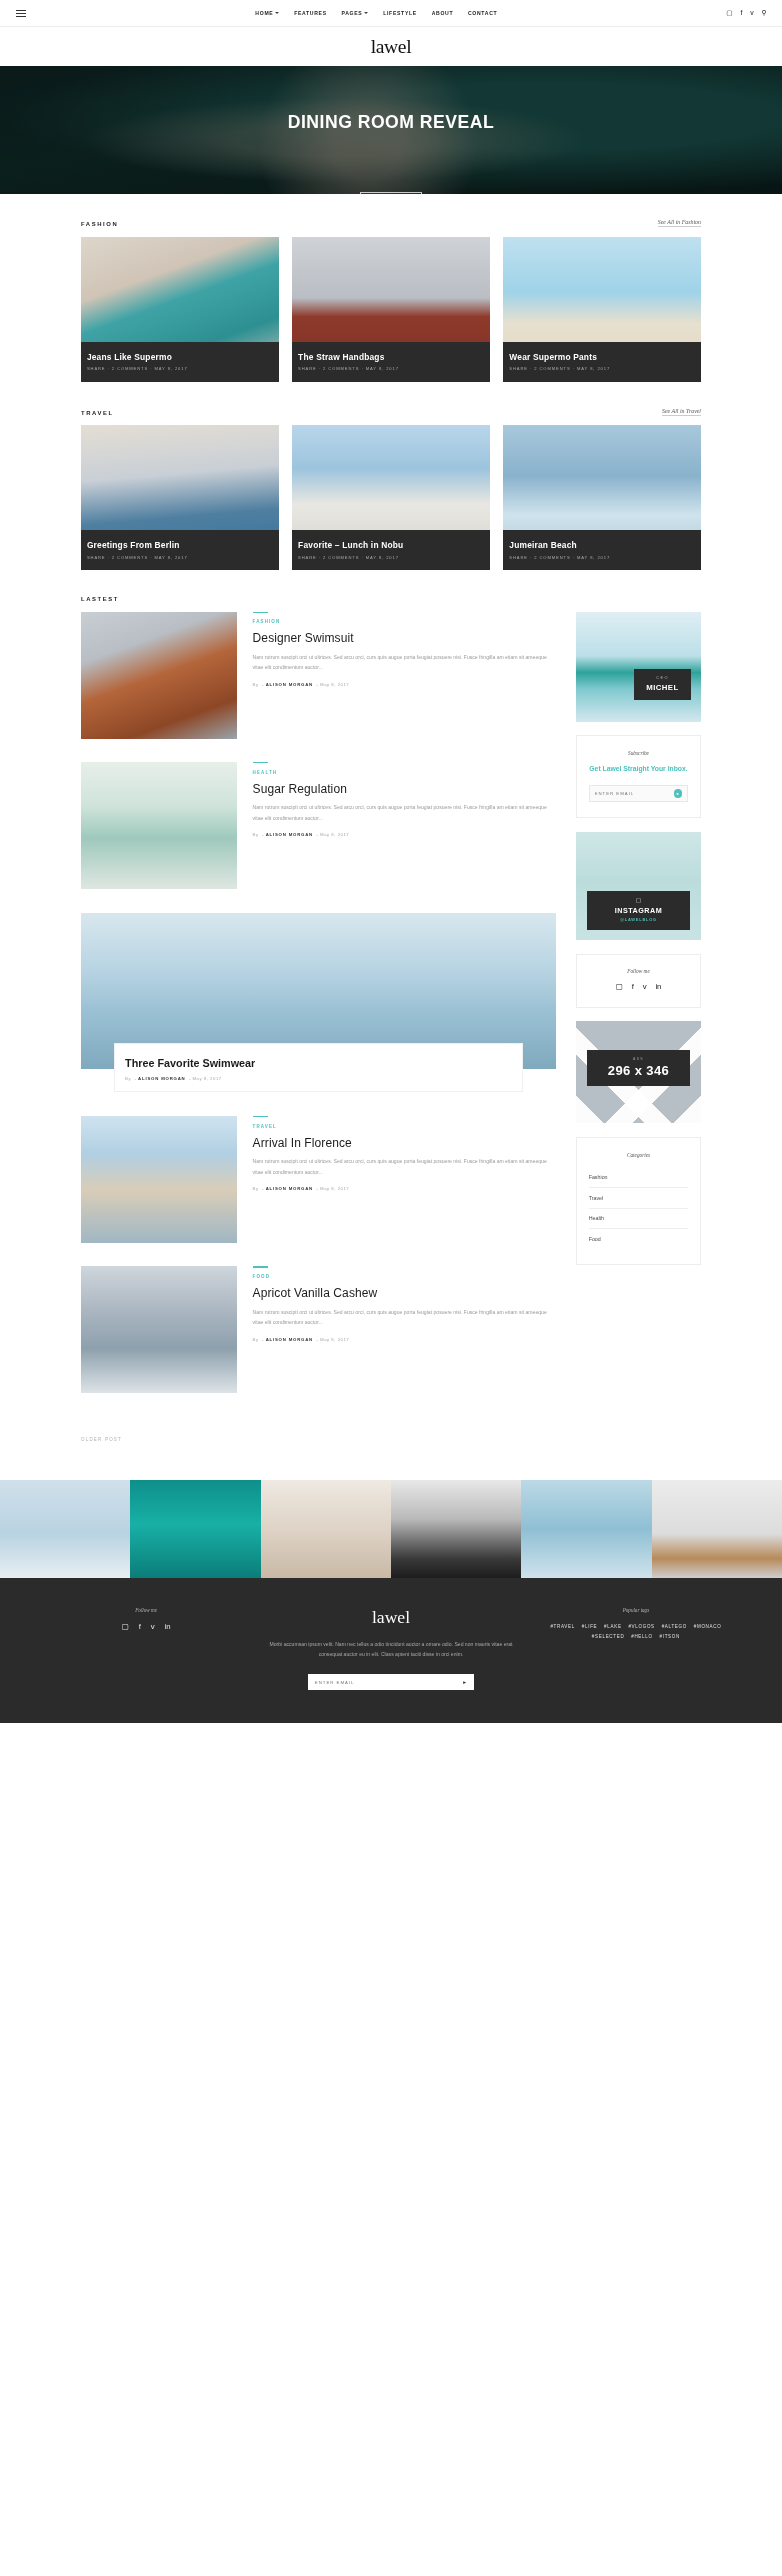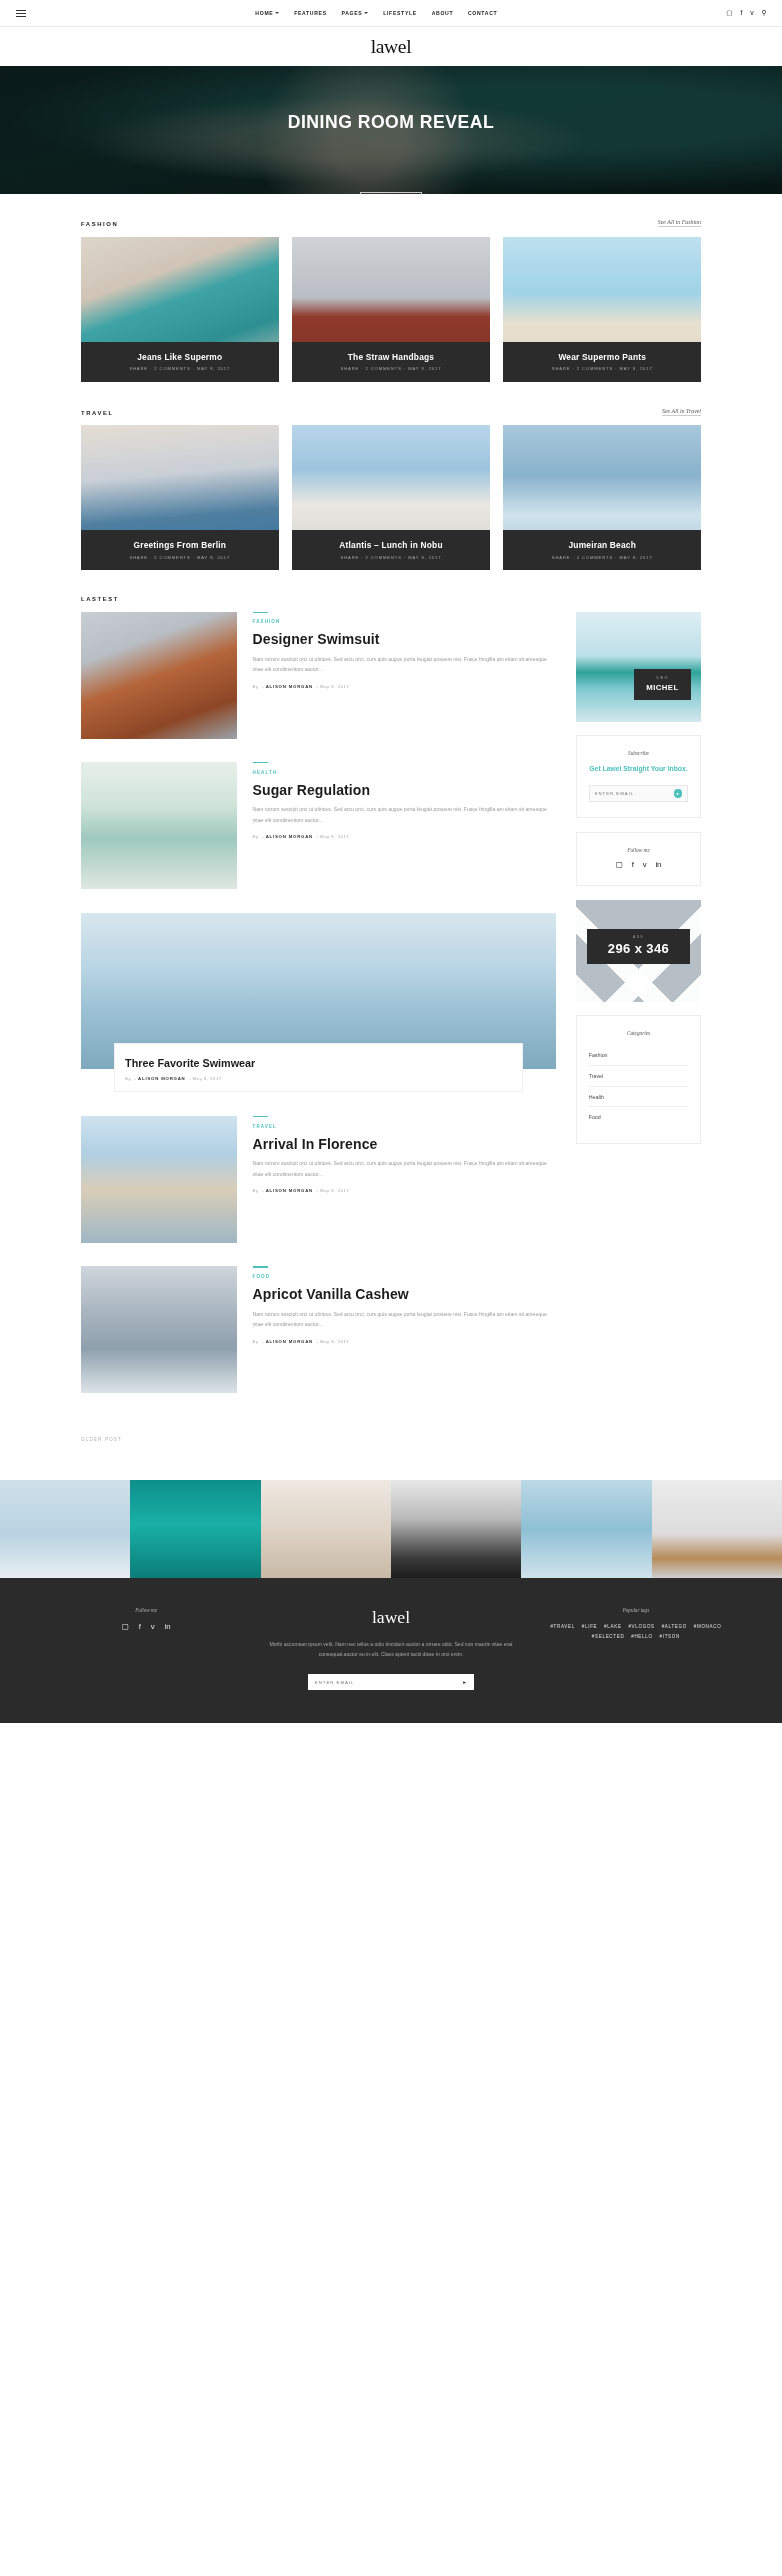--- a/index.html
+++ b/index.html
@@ -53,21 +53,21 @@
 
   
   .wrap { width:620px; margin:0 auto; }
   .sechead { display:flex; align-items:flex-end; justify-content:space-between; padding:25.4px 0 9.8px; }
   .sectitle { font-size:5.9px; font-weight:700; letter-spacing:1.6px; text-transform:uppercase; color:#1c1c1c; }
   .seclink { font-size:5.9px; font-style:italic; color:#555; text-decoration:none; border-bottom:1px solid #ccc; padding-bottom:1px; }
 
   .cards { display:grid; grid-template-columns:repeat(3,1fr); gap:13.7px; }
   .card { position:relative; height:145px; overflow:hidden; }
   .card .ph { position:absolute; inset:0; }
-  .card .meta { position:absolute; left:0; right:0; bottom:0; background:#2b2b2b; padding:9.8px 5.9px 10.8px; text-align:center; }
+  .card .meta { position:absolute; left:0; right:0; bottom:0; background:#2b2b2b; padding:9.8px 5.9px 10.8px; text-align:left; }
   .card .ct { font-size:8.4px; font-weight:700; color:#fff; letter-spacing:0.2px; }
   .card .cm { margin-top:4.9px; font-size:4.1px; letter-spacing:0.9px; color:#a9a9a9; text-transform:uppercase; }
 
   
   .ph1{background:linear-gradient(160deg,#ded6cb 0%,#cfc4b6 30%,#3fa3a6 45%,#2d8f92 70%,#d8cfc2 100%);}
   .ph2{background:linear-gradient(180deg,#cfd2d6 0%,#b9bec4 42%,#8e3a2c 55%,#7b2f22 100%);}
   .ph3{background:linear-gradient(180deg,#bfe0ef 0%,#9fd3e8 38%,#e8e0cf 60%,#ddd2bc 100%);}
   .ph4{background:linear-gradient(175deg,#e4ded4 0%,#c9cfd6 35%,#4f7fa0 62%,#2e6f9e 100%);}
   .ph5{background:linear-gradient(180deg,#b9d6ea 0%,#9cc4dd 30%,#e9e7e2 55%,#cfd2cd 100%);}
   .ph6{background:linear-gradient(180deg,#a8c8dc 0%,#89b2cc 35%,#cfe3ec 62%,#9fc2d4 100%);}
@@ -75,21 +75,21 @@
   
   .latest { display:grid; grid-template-columns:1fr 125px; gap:19.6px; padding-bottom:9.8px; }
   .post { display:grid; grid-template-columns:156px 1fr; gap:15.6px; margin-bottom:23.5px; }
   .post .thumb { height:127px; }
   .pt1{background:linear-gradient(160deg,#c9ced3 0%,#b8bec4 28%,#b4653a 50%,#8d4726 78%,#9aa4ab 100%);}
   .pt2{background:linear-gradient(180deg,#e7efe9 0%,#cfe3da 35%,#9ec9bc 60%,#dfe7e2 100%);}
   .pt3{background:linear-gradient(180deg,#cfe3ef 0%,#b0cfe2 30%,#d9cdb8 58%,#9fb7c4 100%);}
   .pt4{background:linear-gradient(180deg,#cfd6dc 0%,#aab6c0 35%,#8ea0ad 65%,#dde3e7 100%);}
   .pcat { font-size:4.5px; font-weight:700; letter-spacing:1.1px; color:#4ec0bd; text-transform:uppercase; position:relative; padding-top:7.8px; }
   .pcat:before { content:""; position:absolute; top:0; left:0; width:15.6px; height:1.4px; background:#4ec0bd; }
-  .ptitle { margin-top:6.8px; font-size:14px; font-weight:700; color:#1c1c1c; letter-spacing:0.1px; }
+  .ptitle { margin-top:6.8px; font-size:12px; font-weight:400; color:#1c1c1c; letter-spacing:0.1px; }
   .pexc { margin-top:6.8px; font-size:5.1px; line-height:2.05; color:#9a9a9a; }
   .pby { margin-top:8.8px; font-size:4.3px; letter-spacing:0.5px; color:#a8a8a8; }
   .pby b { color:#333; font-weight:700; letter-spacing:0.8px; }
 
   .feature { position:relative; margin-bottom:23.5px; }
   .feature .fimg { height:156px; background:linear-gradient(180deg,#d8e7ee 0%,#b6d3e2 38%,#9cc1d4 62%,#7fa9be 100%); position:relative; }
   .feature .fbar { width:86%; margin:-25.4px auto 0; position:relative; background:#fff; padding:12.7px 9.8px 10.8px; text-align:left; border:1px solid #f0f0f0; }
   .feature .ftitle { font-size:10.8px; font-weight:700; color:#1c1c1c; }
   .feature .fby { margin-top:6.8px; font-size:4.3px; letter-spacing:0.5px; color:#a8a8a8; }
   .feature .fby b { color:#333; font-weight:700; letter-spacing:0.8px; }
@@ -249,21 +249,21 @@
     <article class="card">
       <div class="ph ph4"></div>
       <div class="meta">
         <div class="ct">Greetings From Berlin</div>
         <div class="cm">SHARE  ·  2 COMMENTS  ·  MAY 8, 2017</div>
       </div>
     </article>
     <article class="card">
       <div class="ph ph5"></div>
       <div class="meta">
-        <div class="ct">Atlantis – Lunch in Nobu</div>
+        <div class="ct">Favorite – Lunch in Nobu</div>
         <div class="cm">SHARE  ·  2 COMMENTS  ·  MAY 8, 2017</div>
       </div>
     </article>
     <article class="card">
       <div class="ph ph6"></div>
       <div class="meta">
         <div class="ct">Jumeiran Beach</div>
         <div class="cm">SHARE  ·  2 COMMENTS  ·  MAY 8, 2017</div>
       </div>
     </article>
@@ -360,20 +360,28 @@
 
       <div class="widget wbox">
         <div class="wtitle serif">Subscribe</div>
         <div class="subtxt">Get Lawel Straight Your Inbox.</div>
         <div class="emailrow">
           <input type="text" placeholder="ENTER EMAIL" style="">
           <div class="sendbtn">►</div>
         </div>
       </div>
 
+      <div class="widget igw">
+        <div class="cup"></div>
+        <div class="igbar">
+          <div class="igicon">▢</div>
+          <div class="igname">INSTAGRAM</div>
+          <div class="ightag">@LAWELBLOG</div>
+        </div>
+      </div>
 
       <div class="widget wbox">
         <div class="wtitle serif">Follow me</div>
         <div class="socialrow">
           <span>▢</span>
           <span>f</span>
           <span>ᴠ</span>
           <span>in</span>
         </div>
       </div>

